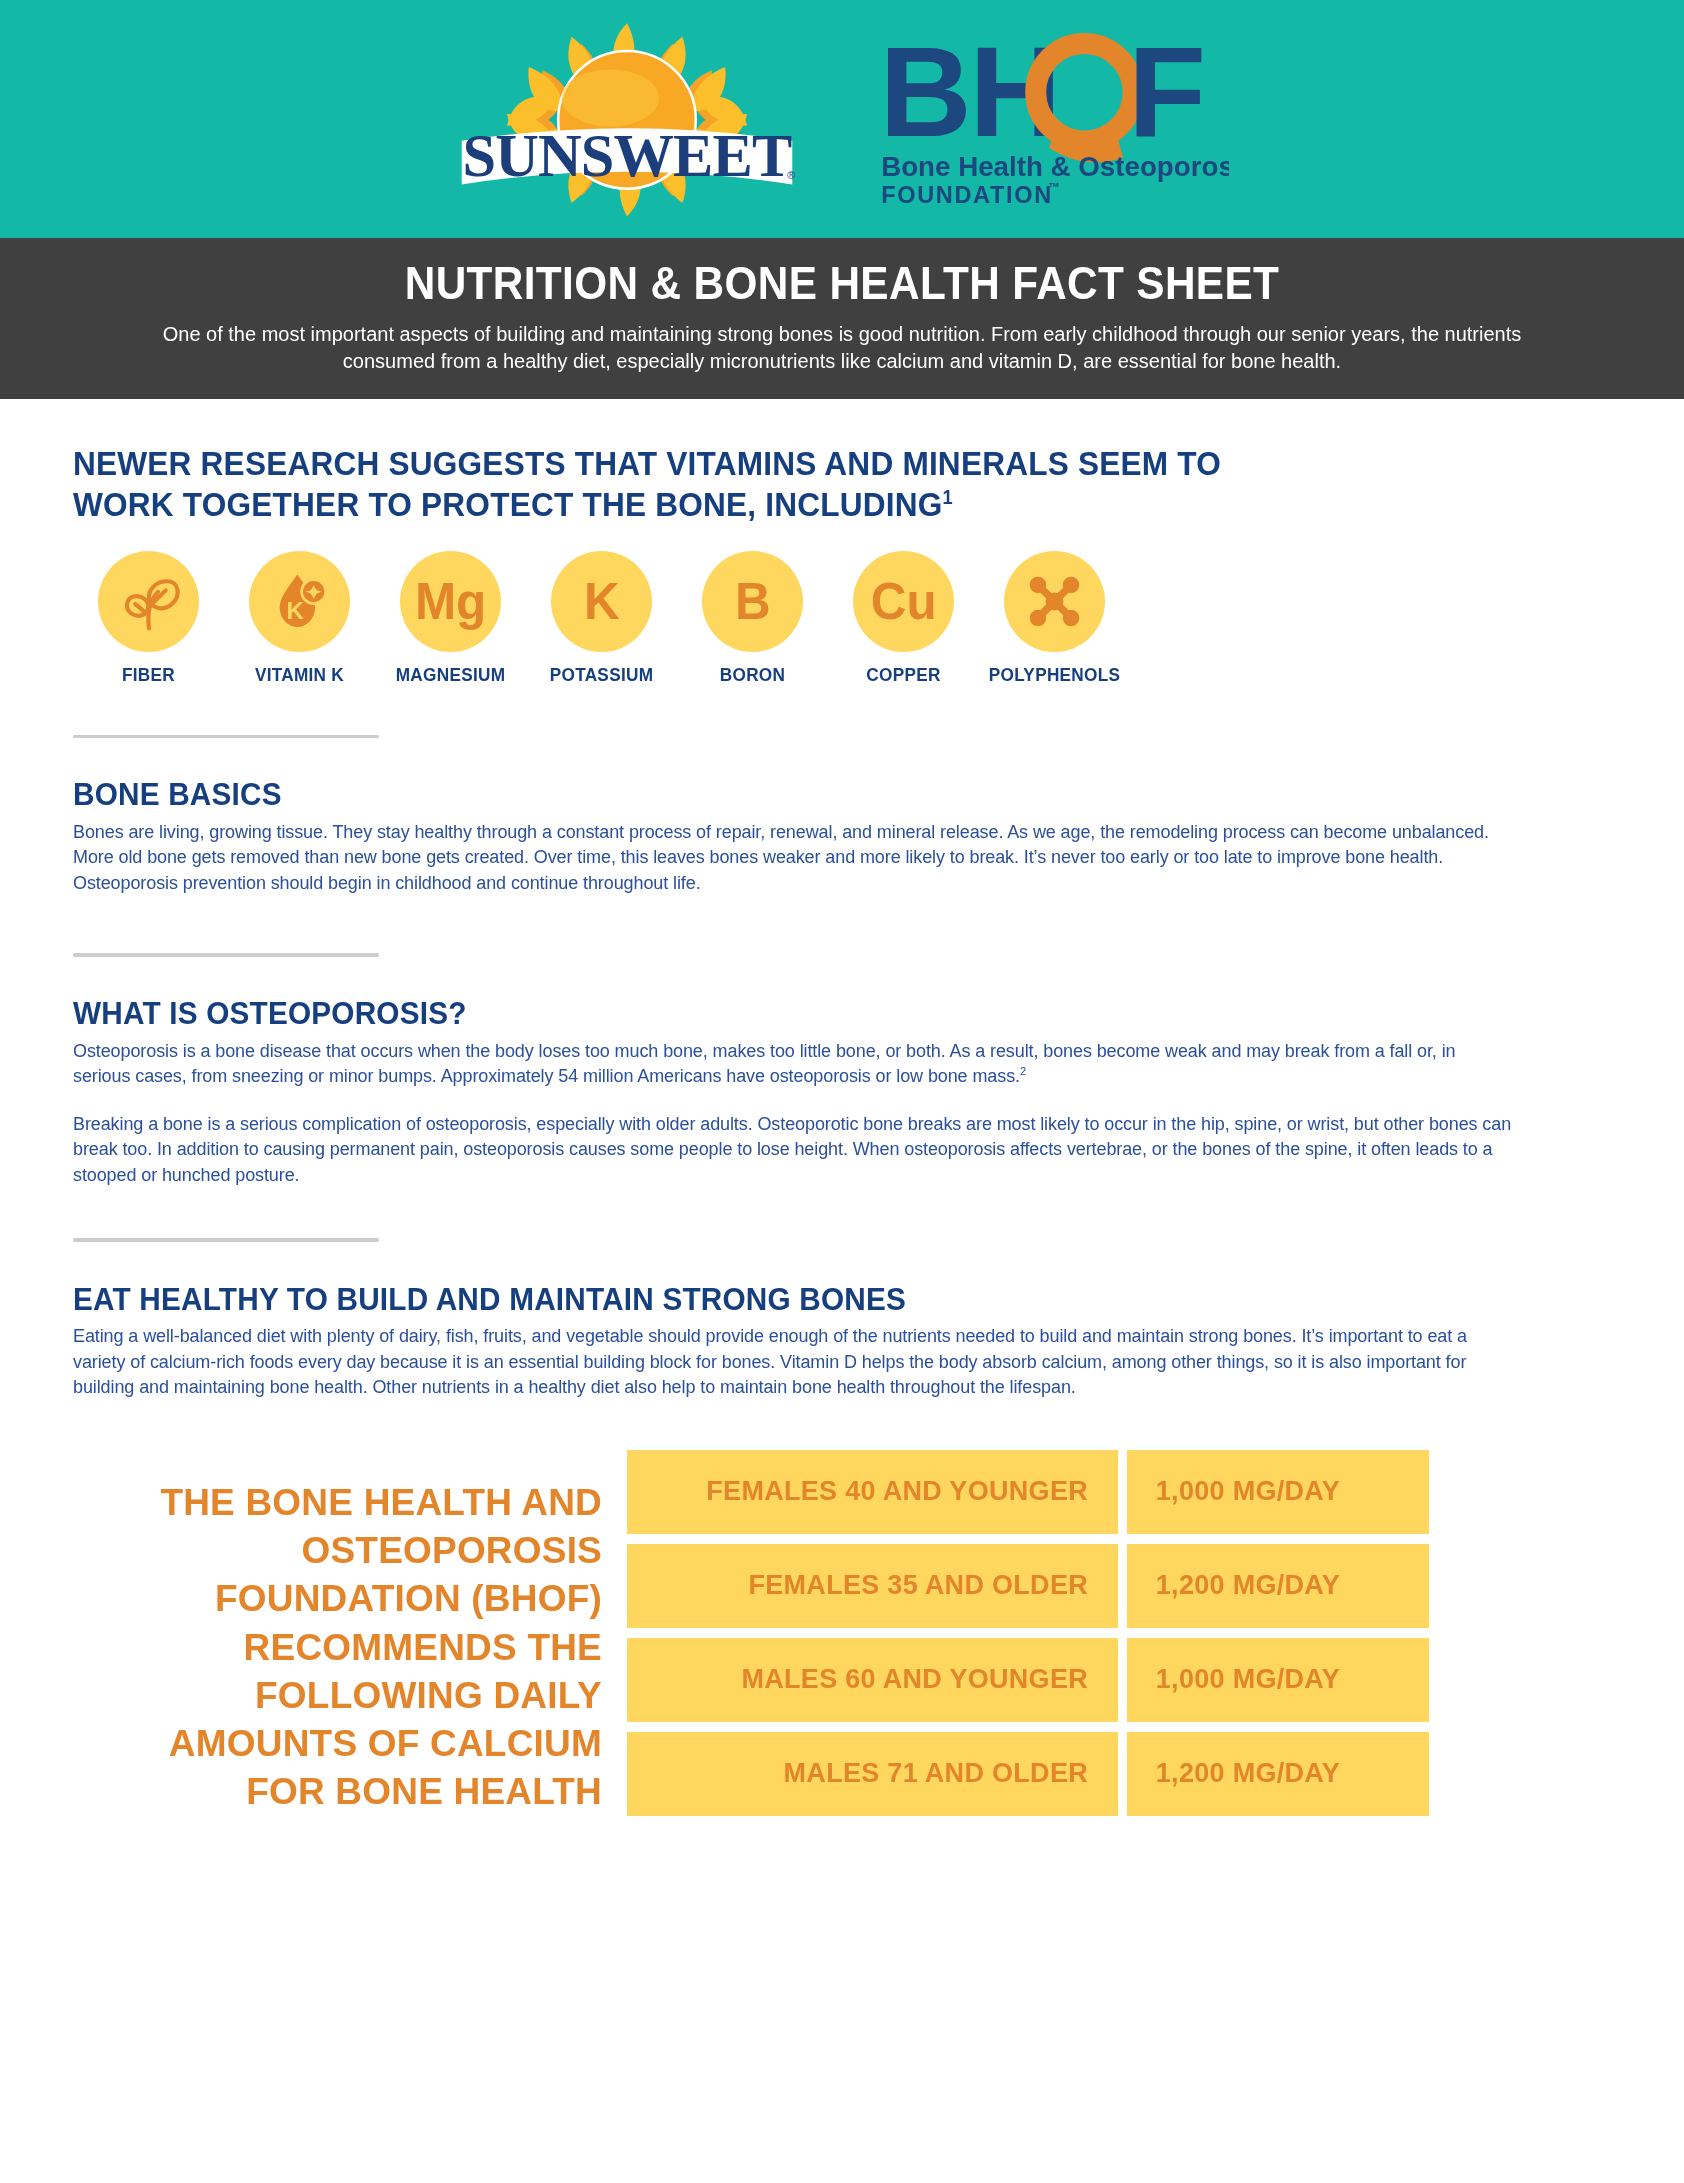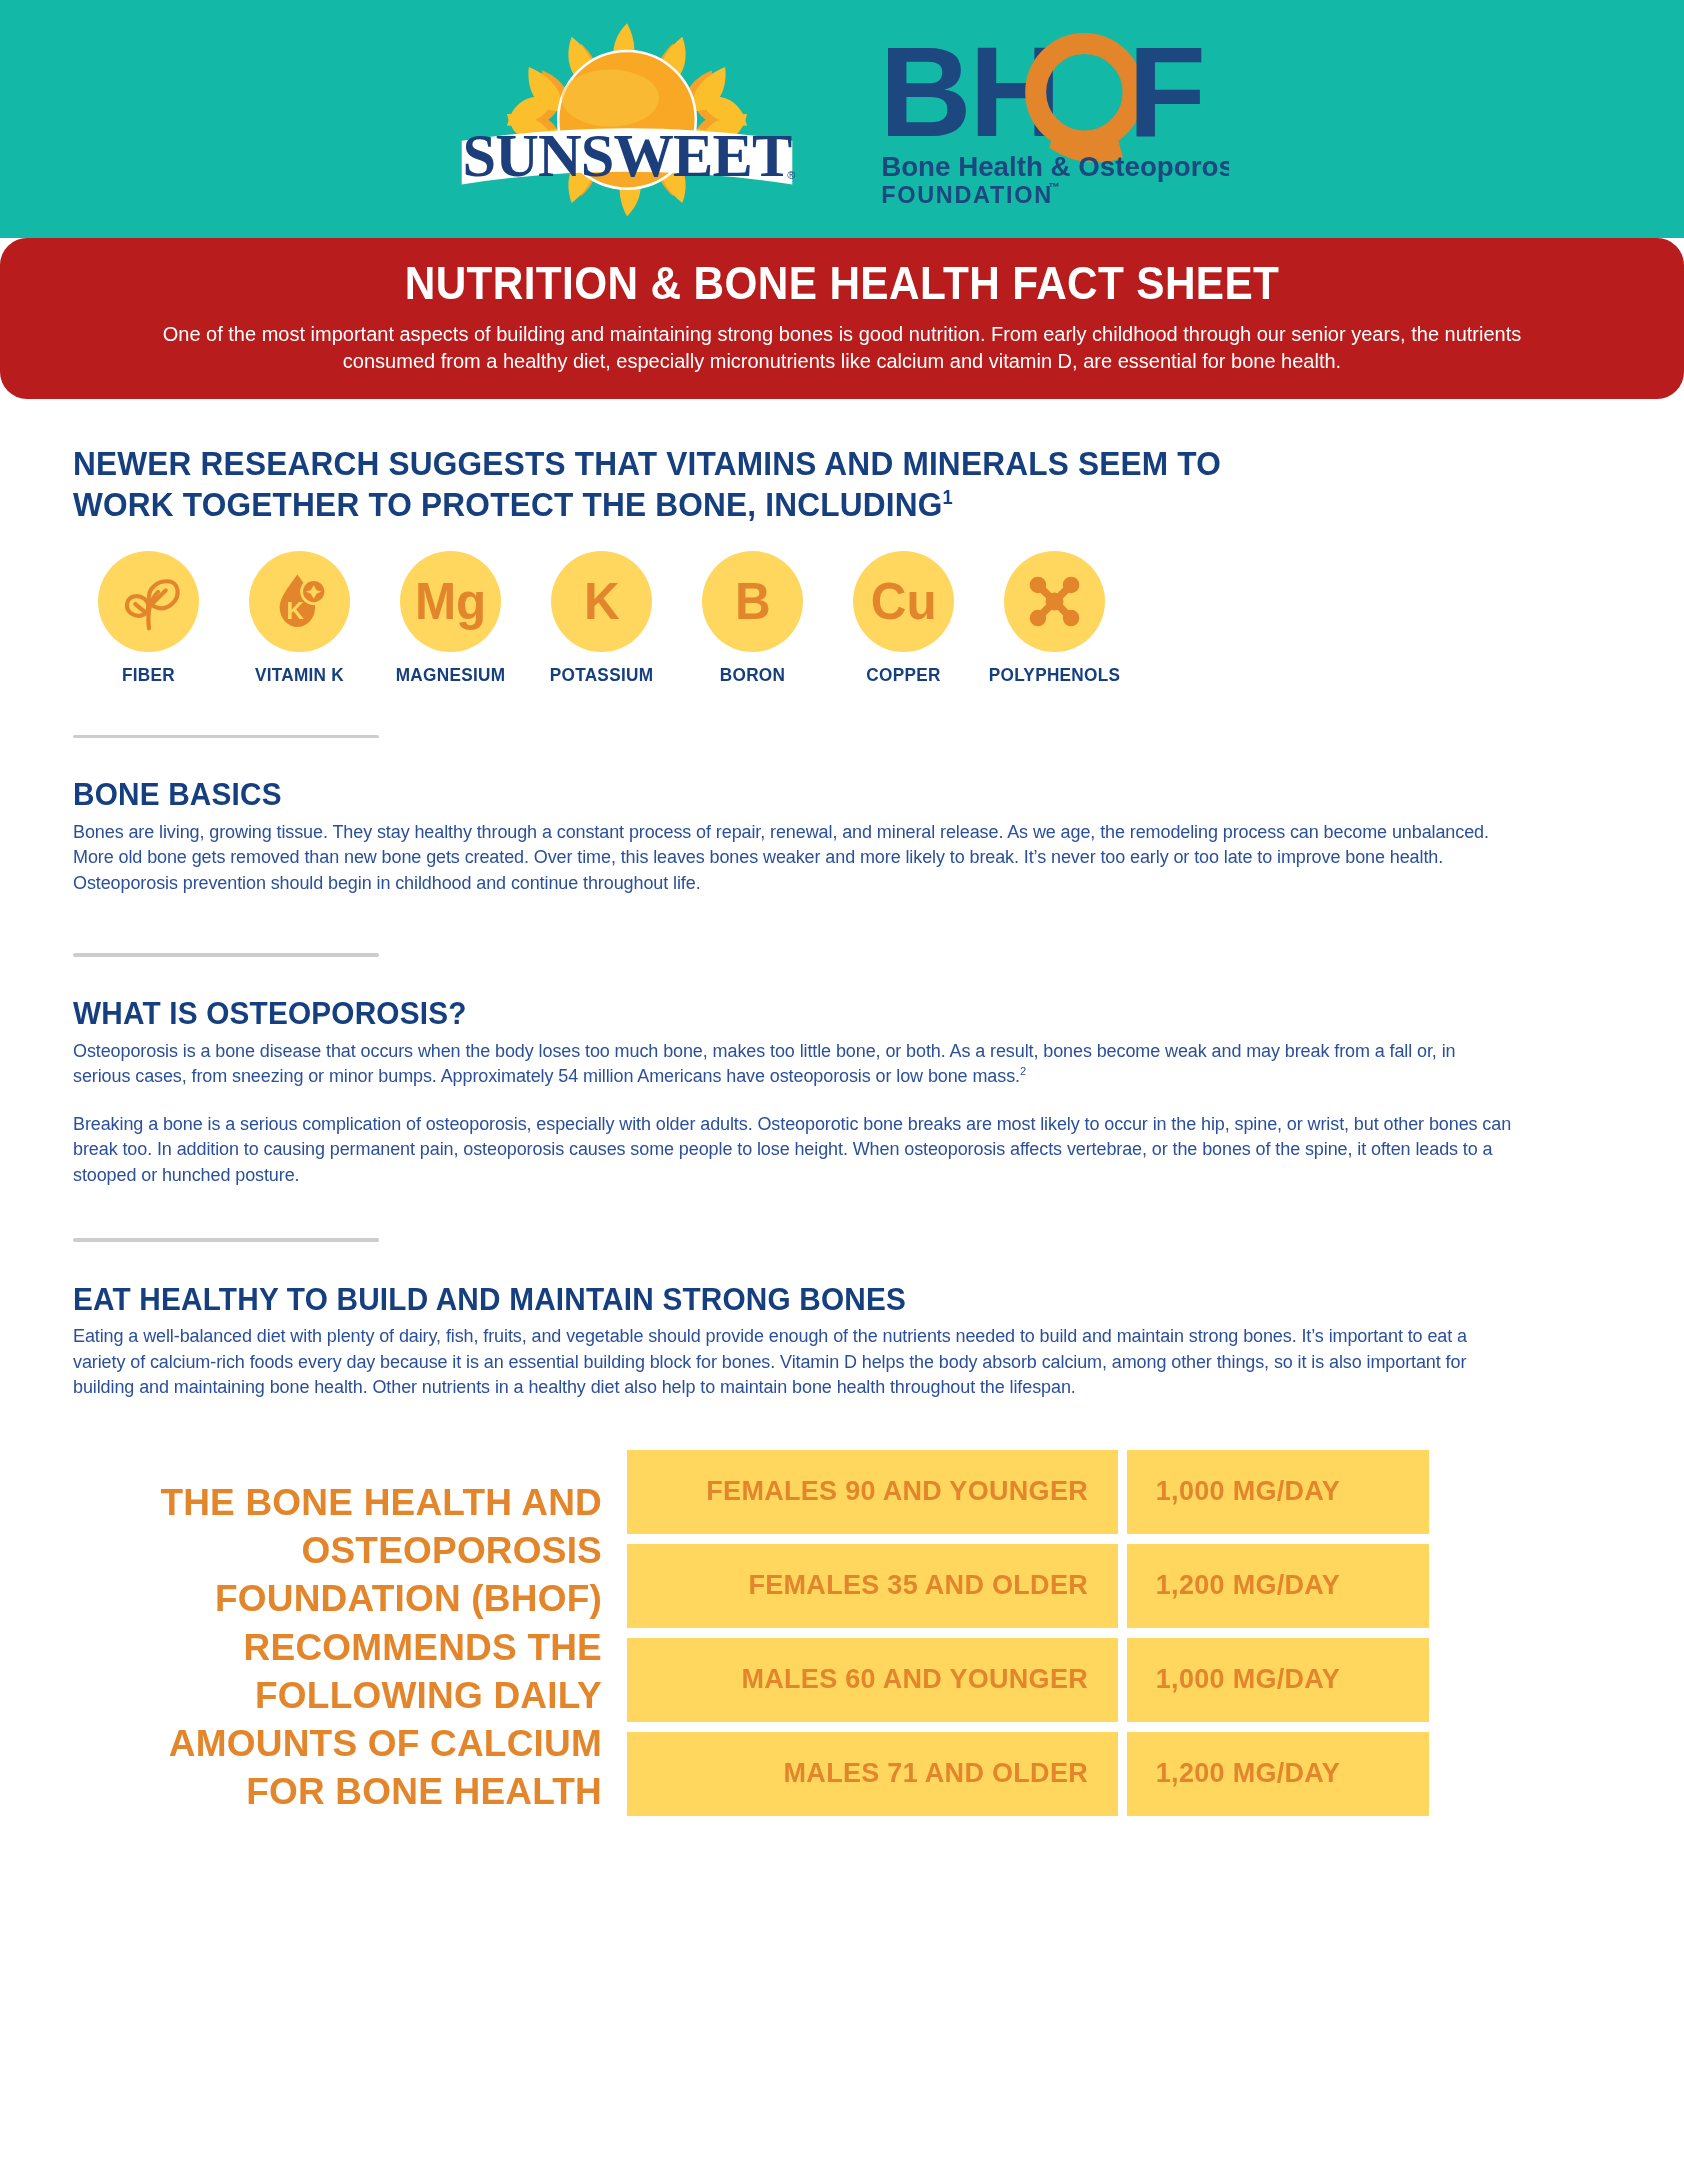--- a/index.html
+++ b/index.html
@@ -32,25 +32,24 @@
   .sunsweet-logo svg { display: block; }
   .bhof-logo {
     position: relative;
     width: 353px;
     height: 189px;
   }
   .bhof-logo svg { display: block; }
 
   
   .banner {
-    background: #b91c1c;
+    background: #404040;
     padding: 18.5px 34px 25px 34px;
     text-align: center;
     color: #ffffff;
-    border-radius: 27px;
   }
   .banner-title {
     font-family: "Liberation Sans Narrow", "Liberation Sans", sans-serif;
     font-weight: 700;
     font-size: 46px;
     letter-spacing: 0.4px;
     transform: scaleX(0.92);
     margin-bottom: 11.8px;
     line-height: 1.15;
   }
@@ -382,21 +381,21 @@
     <div class="section-title">EAT HEALTHY TO BUILD AND MAINTAIN STRONG BONES</div>
     <p>Eating a well-balanced diet with plenty of dairy, fish, fruits, and vegetable should provide enough of the nutrients needed to build and maintain strong bones. It’s important to eat a variety of calcium-rich foods every day because it is an essential building block for bones. Vitamin D helps the body absorb calcium, among other things, so it is also important for building and maintaining bone health. Other nutrients in a healthy diet also help to maintain bone health throughout the lifespan.</p>
   </div>
 
   <div class="calcium">
     <div class="calcium-head">THE BONE HEALTH AND OSTEOPOROSIS FOUNDATION (BHOF) RECOMMENDS THE FOLLOWING DAILY AMOUNTS OF CALCIUM FOR BONE HEALTH</div>
 
     <div class="calcium-table">
 
       <div class="calc-row">
-        <div class="calc-cell label">FEMALES 90 AND YOUNGER</div>
+        <div class="calc-cell label">FEMALES 40 AND YOUNGER</div>
         <div class="calc-cell value">1,000 MG/DAY</div>
       </div>
 
       <div class="calc-row">
         <div class="calc-cell label">FEMALES 35 AND OLDER</div>
         <div class="calc-cell value">1,200 MG/DAY</div>
       </div>
 
       <div class="calc-row">
         <div class="calc-cell label">MALES 60 AND YOUNGER</div>

